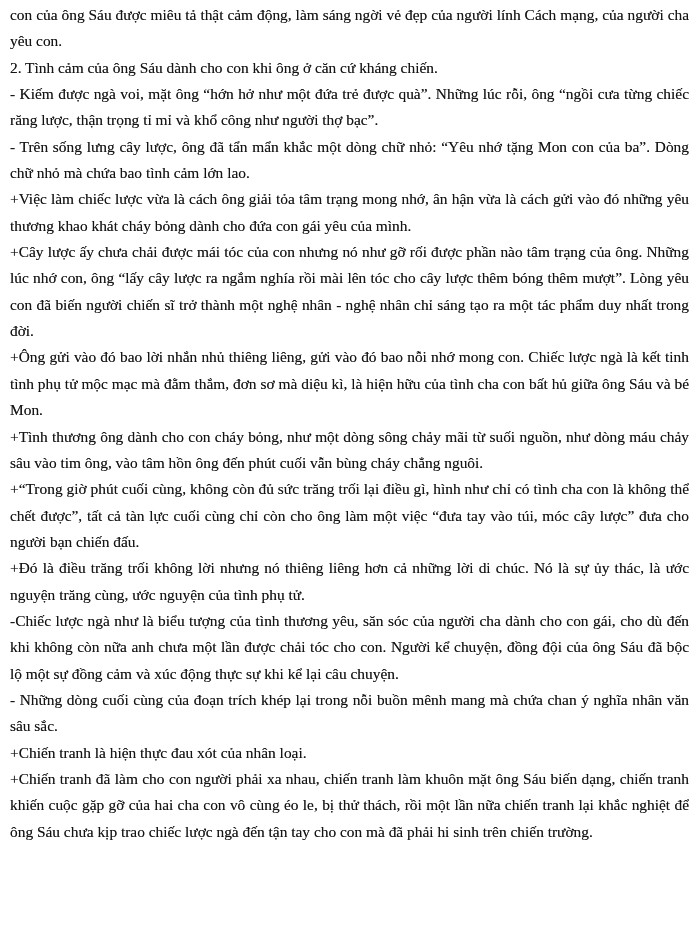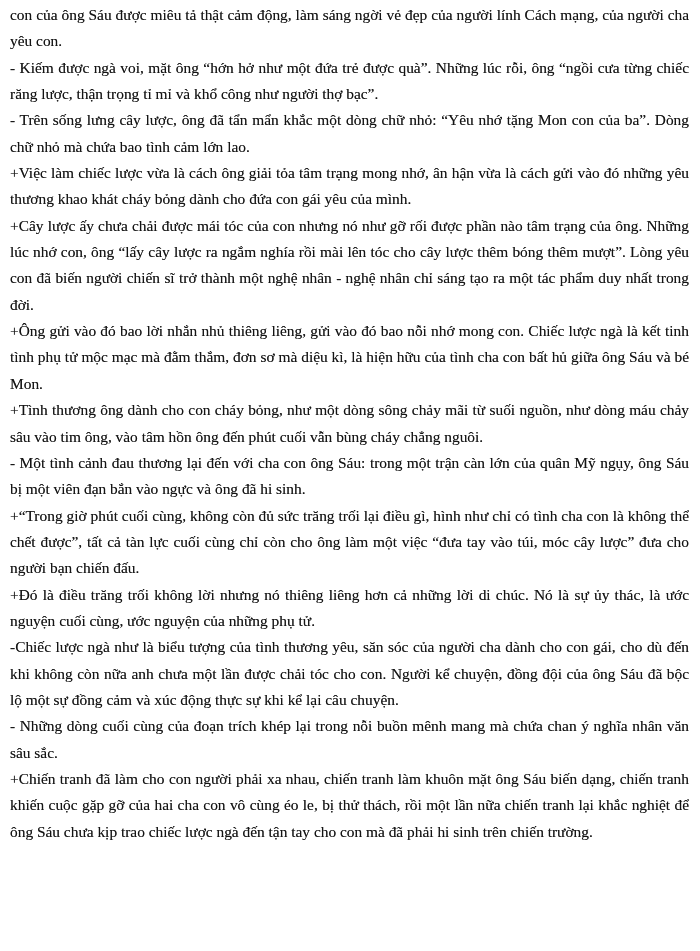--- a/index.html
+++ b/index.html
@@ -60,25 +60,26 @@
 
 <div class="watermark-layer">
   <span class="wm wm-1">.com</span>
   <span class="wm wm-2">.com</span>
   <span class="wm wm-3">.com</span>
   <span class="wm wm-4">.com</span>
 </div>
 
 <div class="page">
   <p>con của ông Sáu được miêu tả thật cảm động, làm sáng ngời vẻ đẹp của người lính Cách mạng, của người cha yêu con.</p>
+  <p>2. Tình cảm của ông Sáu dành cho con khi ông ở căn cứ kháng chiến.</p>
   <p>- Kiếm được ngà voi, mặt ông “hớn hở như một đứa trẻ được quà”. Những lúc rỗi, ông “ngồi cưa từng chiếc răng lược, thận trọng tỉ mỉ và khổ công như người thợ bạc”.</p>
   <p>- Trên sống lưng cây lược, ông đã tẩn mẩn khắc một dòng chữ nhỏ: “Yêu nhớ tặng Mon con của ba”. Dòng chữ nhỏ mà chứa bao tình cảm lớn lao.</p>
   <p>+Việc làm chiếc lược vừa là cách ông giải tỏa tâm trạng mong nhớ, ân hận vừa là cách gửi vào đó những yêu thương khao khát cháy bỏng dành cho đứa con gái yêu của mình.</p>
   <p>+Cây lược ấy chưa chải được mái tóc của con nhưng nó như gỡ rối được phần nào tâm trạng của ông. Những lúc nhớ con, ông “lấy cây lược ra ngắm nghía rồi mài lên tóc cho cây lược thêm bóng thêm mượt”. Lòng yêu con đã biến người chiến sĩ trở thành một nghệ nhân - nghệ nhân chỉ sáng tạo ra một tác phẩm duy nhất trong đời.</p>
   <p>+Ông gửi vào đó bao lời nhắn nhủ thiêng liêng, gửi vào đó bao nỗi nhớ mong con. Chiếc lược ngà là kết tinh tình phụ tử mộc mạc mà đằm thắm, đơn sơ mà diệu kì, là hiện hữu của tình cha con bất hủ giữa ông Sáu và bé Mon.</p>
   <p>+Tình thương ông dành cho con cháy bỏng, như một dòng sông chảy mãi từ suối nguồn, như dòng máu chảy sâu vào tim ông, vào tâm hồn ông đến phút cuối vẫn bùng cháy chẳng nguôi.</p>
-  <p>- Một tình cảnh đau thương lại đến với cha con ông Sáu: trong một trận càn lớn của quân Mỹ ngụy, ông Sáu bị một viên đạn bắn vào ngực và ông đã hi sinh.</p>
   <p>+“Trong giờ phút cuối cùng, không còn đủ sức trăng trối lại điều gì, hình như chỉ có tình cha con là không thể chết được”, tất cả tàn lực cuối cùng chỉ còn cho ông làm một việc “đưa tay vào túi, móc cây lược” đưa cho người bạn chiến đấu.</p>
-  <p>+Đó là điều trăng trối không lời nhưng nó thiêng liêng hơn cả những lời di chúc. Nó là sự ủy thác, là ước nguyện cuối cùng, ước nguyện của những phụ tử.</p>
+  <p>+Đó là điều trăng trối không lời nhưng nó thiêng liêng hơn cả những lời di chúc. Nó là sự ủy thác, là ước nguyện trăng cùng, ước nguyện của tình phụ tử.</p>
   <p>-Chiếc lược ngà như là biểu tượng của tình thương yêu, săn sóc của người cha dành cho con gái, cho dù đến khi không còn nữa anh chưa một lần được chải tóc cho con. Người kể chuyện, đồng đội của ông Sáu đã bộc lộ một sự đồng cảm và xúc động thực sự khi kể lại câu chuyện.</p>
   <p>- Những dòng cuối cùng của đoạn trích khép lại trong nỗi buồn mênh mang mà chứa chan ý nghĩa nhân văn sâu sắc.</p>
+  <p>+Chiến tranh là hiện thực đau xót của nhân loại.</p>
   <p>+Chiến tranh đã làm cho con người phải xa nhau, chiến tranh làm khuôn mặt ông Sáu biến dạng, chiến tranh khiến cuộc gặp gỡ của hai cha con vô cùng éo le, bị thử thách, rồi một lần nữa chiến tranh lại khắc nghiệt để ông Sáu chưa kịp trao chiếc lược ngà đến tận tay cho con mà đã phải hi sinh trên chiến trường.</p>
 </div>
 
 </body></html>

